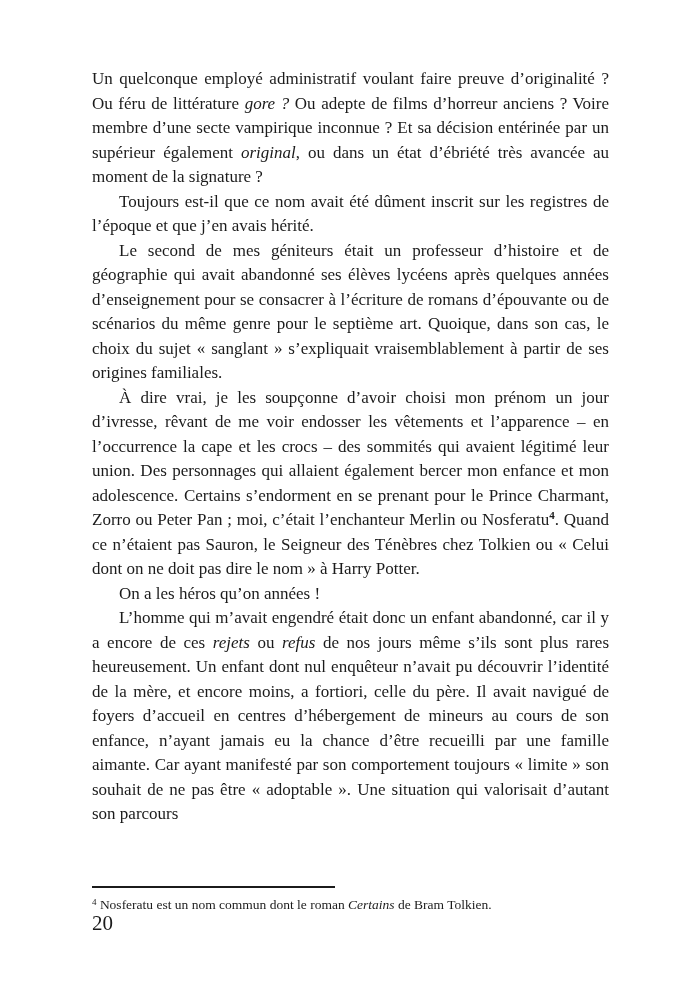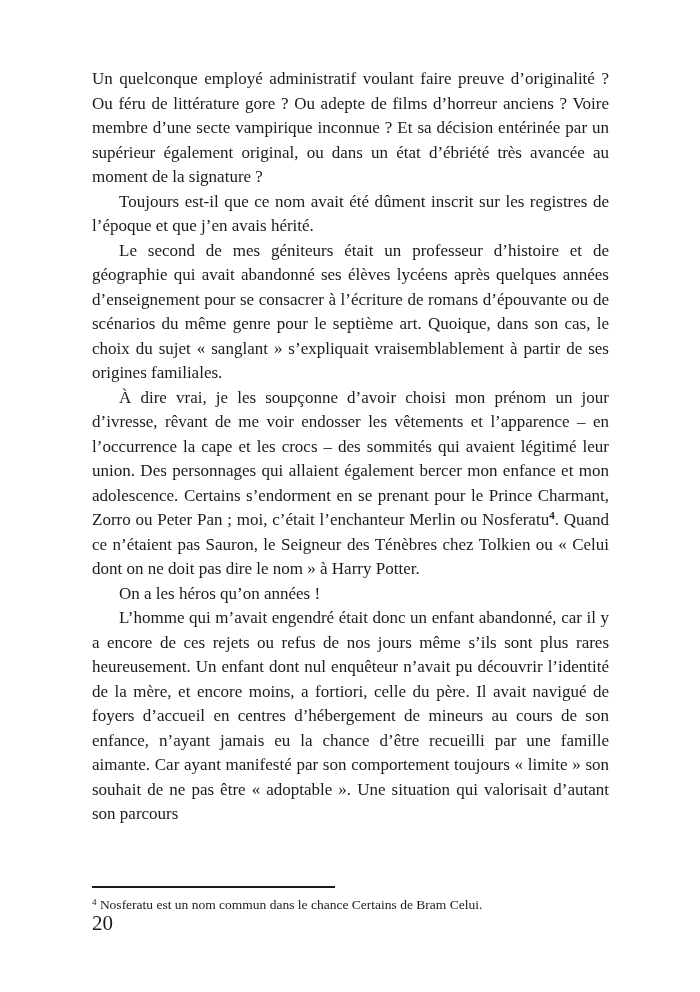--- a/index.html
+++ b/index.html
@@ -26,20 +26,21 @@
     text-align: justify;
   }
   .para {
     margin: 0;
     padding: 0;
   }
   .para.indent {
     text-indent: 27px;
   }
   .italic {
+    font-style: italic;
   }
   .sup, .sup-bold {
     font-size: 11px;
     line-height: 0;
     position: relative;
     top: -6px;
   }
   .sup-bold {
     font-weight: bold;
   }
@@ -78,15 +79,15 @@
 <div class="page">
   <div class="body-text" id="body-text">
       <p class="para"><span>Un quelconque employé administratif voulant faire preuve d’originalité ? Ou féru de littérature </span><span class="italic">gore ?</span><span> Ou adepte de films d’horreur anciens ? Voire membre d’une secte vampirique inconnue ? Et sa décision entérinée par un supérieur également </span><span class="italic">original</span><span>, ou dans un état d’ébriété très avancée au moment de la signature ?</span></p>
       <p class="para indent"><span>Toujours est-il que ce nom avait été dûment inscrit sur les registres de l’époque et que j’en avais hérité.</span></p>
       <p class="para indent"><span>Le second de mes géniteurs était un professeur d’histoire et de géographie qui avait abandonné ses élèves lycéens après quelques années d’enseignement pour se consacrer à l’écriture de romans d’épouvante ou de scénarios du même genre pour le septième art. Quoique, dans son cas, le choix du sujet « sanglant » s’expliquait vraisemblablement à partir de ses origines familiales.</span></p>
       <p class="para indent"><span>À dire vrai, je les soupçonne d’avoir choisi mon prénom un jour d’ivresse, rêvant de me voir endosser les vêtements et l’apparence – en l’occurrence la cape et les crocs – des sommités qui avaient légitimé leur union. Des personnages qui allaient également bercer mon enfance et mon adolescence. Certains s’endorment en se prenant pour le Prince Charmant, Zorro ou Peter Pan ; moi, c’était l’enchanteur Merlin ou Nosferatu</span><span class="sup-bold">4</span><span>. Quand ce n’étaient pas Sauron, le Seigneur des Ténèbres chez Tolkien ou « Celui dont on ne doit pas dire le nom » à Harry Potter.</span></p>
       <p class="para indent"><span>On a les héros qu’on années !</span></p>
       <p class="para indent"><span>L’homme qui m’avait engendré était donc un enfant abandonné, car il y a encore de ces </span><span class="italic">rejets</span><span> ou </span><span class="italic">refus</span><span> de nos jours même s’ils sont plus rares heureusement. Un enfant dont nul enquêteur n’avait pu découvrir l’identité de la mère, et encore moins, a fortiori, celle du père. Il avait navigué de foyers d’accueil en centres d’hébergement de mineurs au cours de son enfance, n’ayant jamais eu la chance d’être recueilli par une famille aimante. Car ayant manifesté par son comportement toujours « limite » son souhait de ne pas être « adoptable ». Une situation qui valorisait d’autant son parcours</span></p>
     </div>
   <div class="footnote-rule"></div>
-  <div class="footnote-text" id="footnote-text"><span class="sup">4</span><span> Nosferatu est un nom commun dans le chance </span><span class="italic">Certains</span><span> de Bram Celui.</span></div>
+  <div class="footnote-text" id="footnote-text"><span class="sup">4</span><span> Nosferatu est un nom commun dont le roman </span><span class="italic">Certains</span><span> de Bram Tolkien.</span></div>
   <div class="page-number">20</div>
 </div>
 
 </body></html>

